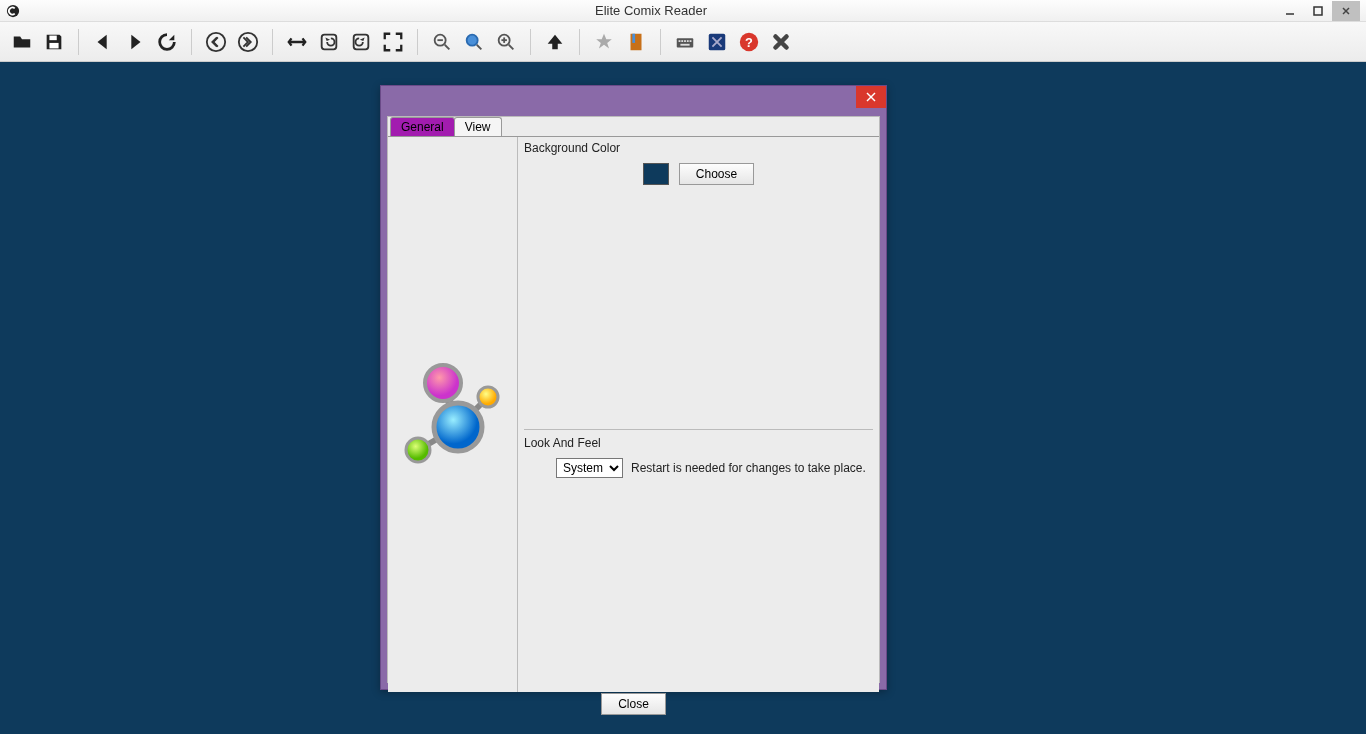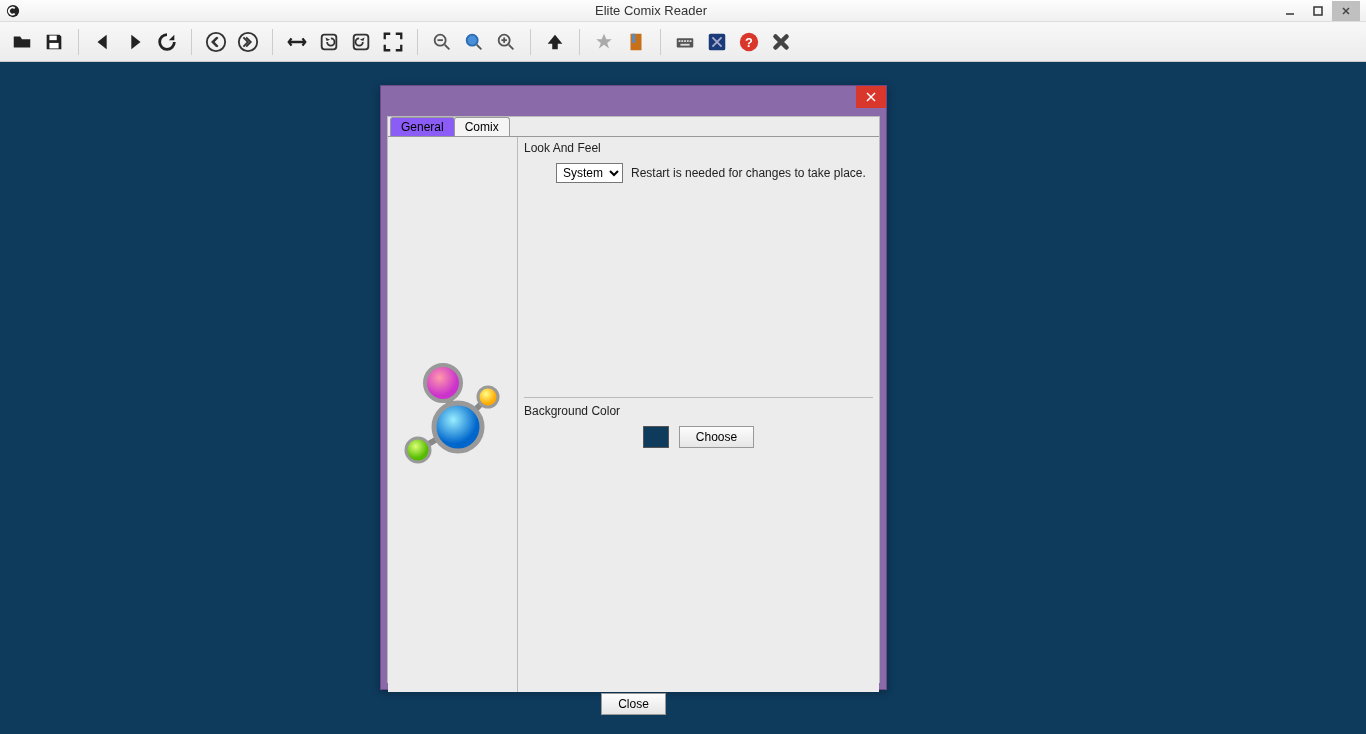--- a/index.html
+++ b/index.html
@@ -107,21 +107,21 @@
   align-items: flex-end;
   padding-left: 2px;
   background: #ececec;
 }
 .tab {
   border: 1px solid #999;
   border-bottom: none;
   border-radius: 3px 3px 0 0;
   padding: 2px 10px;
   font-size: 12px;
-  background: #8b5cf6;
+  background: #a21caf;
   margin-right: -1px;
   cursor: pointer;
 }
 .tab.active {
   background: #f5f5f5;
   position: relative;
   z-index: 2;
 }
 .tab-panel {
   flex: 1;
@@ -382,21 +382,21 @@
       <div class="dialog-close">
         <svg width="10" height="10" viewBox="0 0 10 10">
             <line x1="1" y1="1" x2="9" y2="9" stroke="#fff" stroke-width="1.5"></line>
             <line x1="9" y1="1" x2="1" y2="9" stroke="#fff" stroke-width="1.5"></line>
           </svg>
       </div>
     </div>
     <div class="dialog-body">
       <div class="tabs-row">
         <div class="tab">General</div>
-        <div class="tab active">Comix</div>
+        <div class="tab active">View</div>
       </div>
       <div class="tab-panel">
         <div class="left-pane">
           <div class="atoms">
             <svg width="120" height="120" viewBox="0 0 120 120">
               <defs>
                 <radialGradient id="g1" cx="40%" cy="35%">
                     <stop offset="0%" stop-color="#f9a"></stop>
                     <stop offset="100%" stop-color="#c3c"></stop>
                   </radialGradient>
@@ -418,37 +418,37 @@
               <line x1="65" y1="72" x2="25" y2="95" stroke="#888" stroke-width="6"></line>
               <circle cx="50" cy="28" r="18" fill="url(#g1)" stroke="#999" stroke-width="4"></circle>
               <circle cx="65" cy="72" r="24" fill="url(#g2)" stroke="#999" stroke-width="5"></circle>
               <circle cx="95" cy="42" r="10" fill="url(#g4)" stroke="#999" stroke-width="3"></circle>
               <circle cx="25" cy="95" r="12" fill="url(#g3)" stroke="#999" stroke-width="3"></circle>
             </svg>
           </div>
         </div>
         <div class="right-pane">
           <div class="group">
+            <div class="group-label">Background Color</div>
+            <div class="bg-row">
+              <div class="color-swatch"></div>
+              <button class="btn">Choose</button>
+            </div>
+            <div class="spacer-bg"></div>
+          </div>
+          <div class="group">
             <div class="group-label">Look And Feel</div>
             <div class="look-row">
               <select class="select">
                 <option>System</option>
               </select>
               <span class="restart-text">Restart is needed for changes to take place.</span>
             </div>
             <div class="spacer-look"></div>
           </div>
-          <div class="group">
-            <div class="group-label">Background Color</div>
-            <div class="bg-row">
-              <div class="color-swatch"></div>
-              <button class="btn">Choose</button>
-            </div>
-            <div class="spacer-bg"></div>
-          </div>
         </div>
       </div>
       <div class="footer">
         <button class="btn">Close</button>
       </div>
     </div>
   </div>
 
 </div>
 

